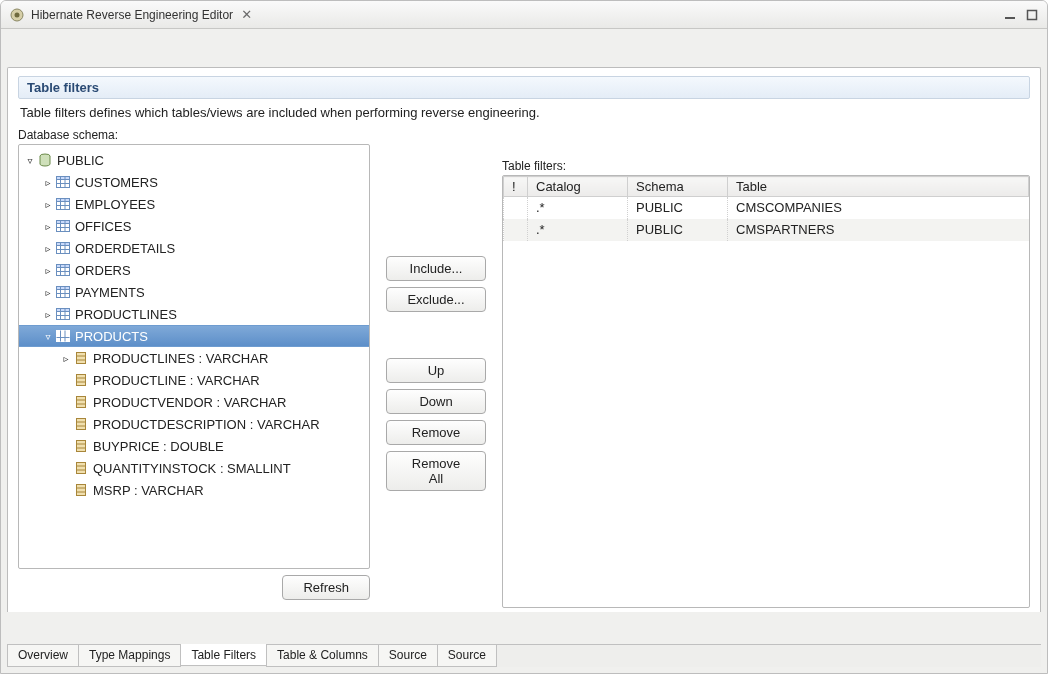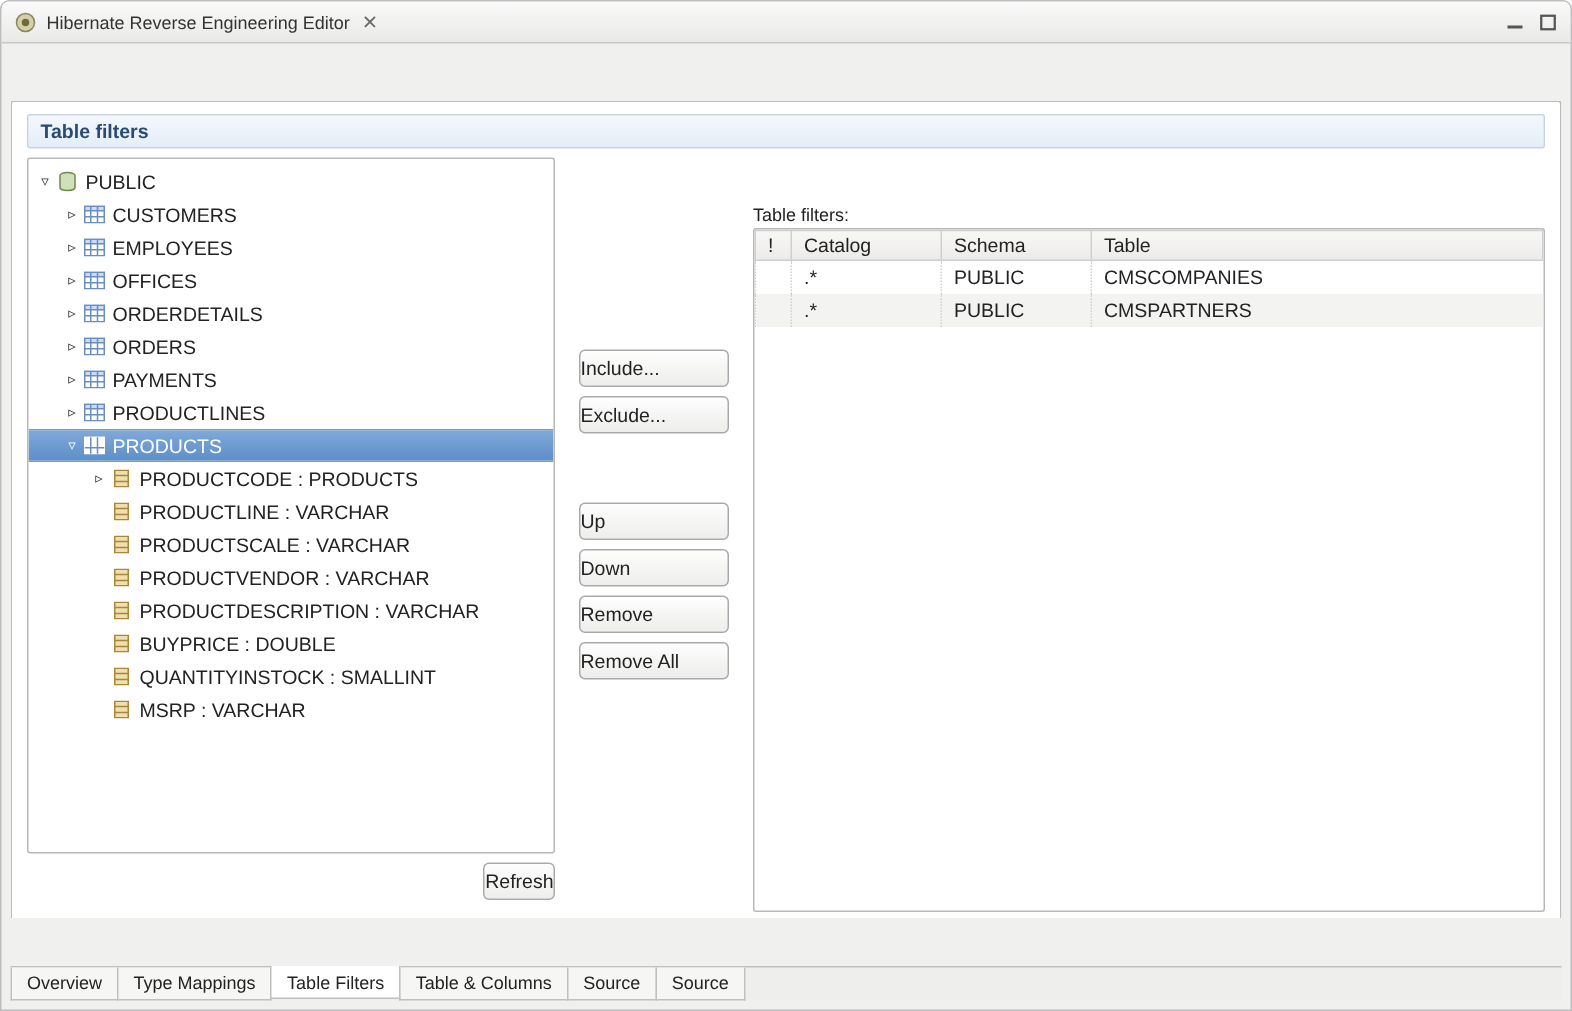--- a/index.html
+++ b/index.html
@@ -113,24 +113,24 @@
     display:inline-block;
   }
   .tree-row.selected .twisty{color:#fff;}
   .indent { display:inline-block; }
   .icon-block { width:16px; height:16px; display:inline-flex; align-items:center; justify-content:center; margin-right:4px;}
   .tree-label { font-size:13px; }
   .btn {
     border:1px solid #a9a9a9;
     border-radius:4px;
     background:linear-gradient(#fefefe,#ededeb);
-    padding:4px 0;
+    padding:4px 20px;
     font-size:13px;
     color:#222;
-    text-align:left;
+    text-align:center;
     cursor:default;
   }
   .gap-big{height:34px;}
   .table-box{
     flex:1;
     border:1px solid #b8b8b8;
     border-radius:2px;
     background:#fff;
     overflow:auto;
   }
@@ -192,24 +192,26 @@
       </span>
     <span class="win-btn">
         <svg width="12" height="12" viewBox="0 0 12 12">
           <rect x="1.5" y="1.5" width="9" height="9" fill="none" stroke="#555" stroke-width="1.5"></rect>
         </svg>
       </span>
   </div>
 
   <div class="content">
     <div class="page-title">Table filters</div>
+    <div class="page-desc">Table filters defines which tables/views are included when performing reverse engineering.</div>
 
     <div class="panels">
 
       <div class="col-left">
+        <div class="fieldset-label">Database schema:</div>
         <div class="tree-box" id="tree-box">
             <div class="tree-row">
               <span class="indent" style="width:4px"></span>
               <span class="twisty">▿</span>
               <span class="icon-block">
                 <svg width="14" height="14" viewBox="0 0 14 14">
                   <ellipse cx="7" cy="3" rx="5" ry="2" fill="#cfe0ba" stroke="#6b8a4a"></ellipse>
                   <path d="M2 3v8c0 1.1 2.2 2 5 2s5-.9 5-2V3" fill="#cfe0ba" stroke="#6b8a4a"></path>
                 </svg>
               </span>
@@ -330,45 +332,33 @@
             <div class="tree-row">
               <span class="indent" style="width:40px"></span>
               <span class="twisty">▹</span>
               <span class="icon-block">
                 <svg width="10" height="12" viewBox="0 0 10 12">
                   <rect x="0.5" y="0.5" width="9" height="11" fill="#f0dfae" stroke="#a8863a"></rect>
                   <line x1="0.5" y1="4" x2="9.5" y2="4" stroke="#a8863a"></line>
                   <line x1="0.5" y1="8" x2="9.5" y2="8" stroke="#a8863a"></line>
                 </svg>
               </span>
-              <span class="tree-label">PRODUCTCODE : PRODUCTS</span>
+              <span class="tree-label">PRODUCTLINES : VARCHAR</span>
             </div>
             <div class="tree-row">
               <span class="indent" style="width:40px"></span>
               <span class="twisty"></span>
               <span class="icon-block">
                 <svg width="10" height="12" viewBox="0 0 10 12">
                   <rect x="0.5" y="0.5" width="9" height="11" fill="#f0dfae" stroke="#a8863a"></rect>
                   <line x1="0.5" y1="4" x2="9.5" y2="4" stroke="#a8863a"></line>
                   <line x1="0.5" y1="8" x2="9.5" y2="8" stroke="#a8863a"></line>
                 </svg>
               </span>
               <span class="tree-label">PRODUCTLINE : VARCHAR</span>
-            </div>
-            <div class="tree-row">
-              <span class="indent" style="width:40px"></span>
-              <span class="twisty"></span>
-              <span class="icon-block">
-                <svg width="10" height="12" viewBox="0 0 10 12">
-                  <rect x="0.5" y="0.5" width="9" height="11" fill="#f0dfae" stroke="#a8863a"></rect>
-                  <line x1="0.5" y1="4" x2="9.5" y2="4" stroke="#a8863a"></line>
-                  <line x1="0.5" y1="8" x2="9.5" y2="8" stroke="#a8863a"></line>
-                </svg>
-              </span>
-              <span class="tree-label">PRODUCTSCALE : VARCHAR</span>
             </div>
             <div class="tree-row">
               <span class="indent" style="width:40px"></span>
               <span class="twisty"></span>
               <span class="icon-block">
                 <svg width="10" height="12" viewBox="0 0 10 12">
                   <rect x="0.5" y="0.5" width="9" height="11" fill="#f0dfae" stroke="#a8863a"></rect>
                   <line x1="0.5" y1="4" x2="9.5" y2="4" stroke="#a8863a"></line>
                   <line x1="0.5" y1="8" x2="9.5" y2="8" stroke="#a8863a"></line>
                 </svg>

